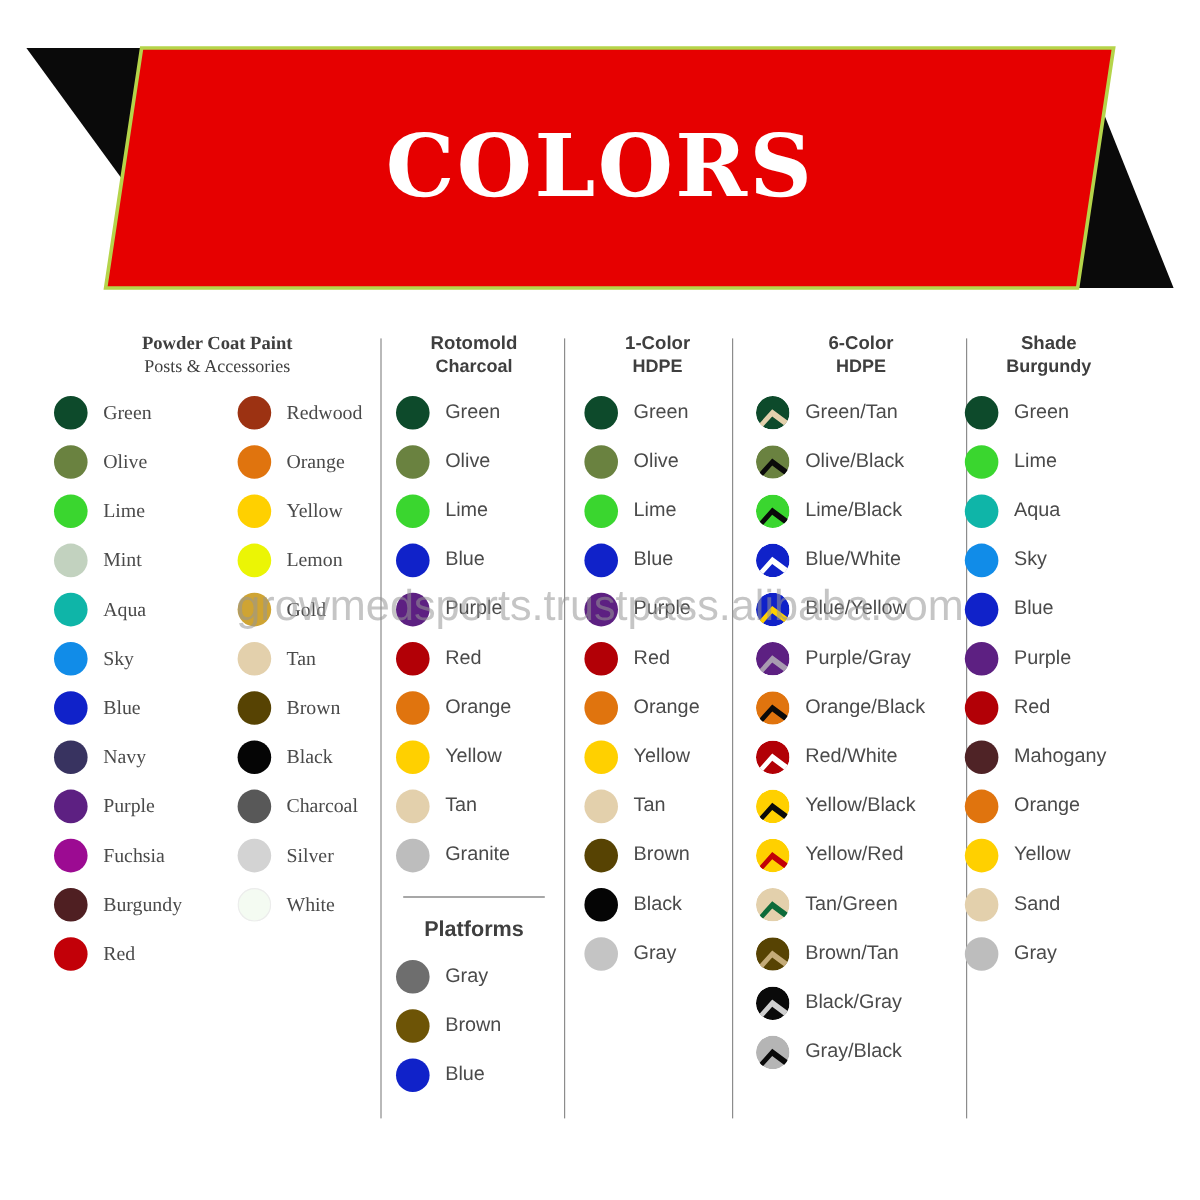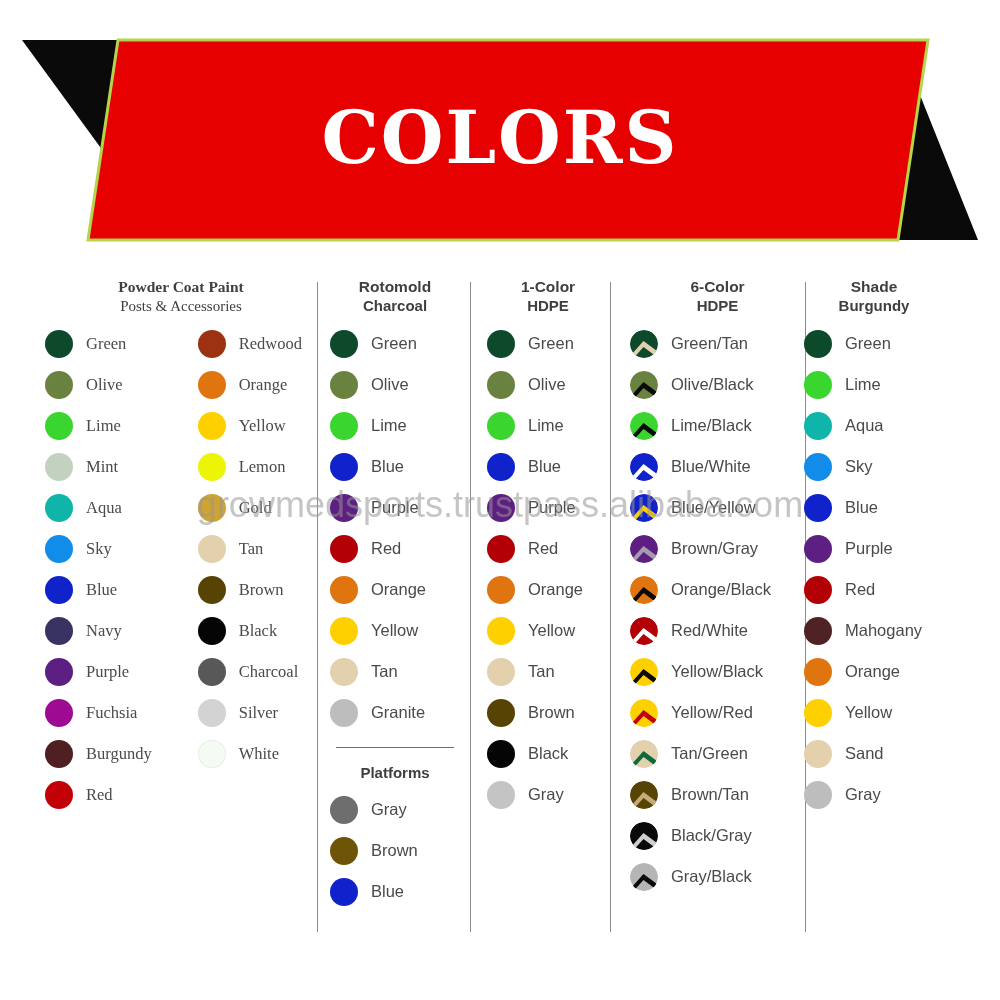--- a/index.html
+++ b/index.html
@@ -100,21 +100,21 @@
   }
 
   .hrule {
     height: 1px;
     background: #6e6e6e;
     margin: 14px 6px 16px 6px;
   }
   .sub-head {
     text-align: center;
     font-weight: bold;
-    font-size: 15px;
+    font-size: 18px;
     color: #3f3f3f;
     margin-bottom: 6px;
   }
 
   
   #watermark {
     position: absolute;
     left: 0;
     top: 484px;
     width: 1000px;
@@ -422,21 +422,21 @@
           </span>
           <span class="dot-label">Blue/Yellow</span>
         </div>
         <div class="swatch-row">
           <span class="dot">
             <svg viewBox="0 0 28 28">
               <circle cx="14" cy="14" r="14" fill="#5d2082"></circle>
               <path d="M1 25 L13.5 11 L27 21 L27 27 L13.5 17 L4.5 27 Z" fill="#a89bb0"></path>
             </svg>
           </span>
-          <span class="dot-label">Brown/Gray</span>
+          <span class="dot-label">Purple/Gray</span>
         </div>
         <div class="swatch-row">
           <span class="dot">
             <svg viewBox="0 0 28 28">
               <circle cx="14" cy="14" r="14" fill="#e0740e"></circle>
               <path d="M1 25 L13.5 11 L27 21 L27 27 L13.5 17 L4.5 27 Z" fill="#0a0a0a"></path>
             </svg>
           </span>
           <span class="dot-label">Orange/Black</span>
         </div>

